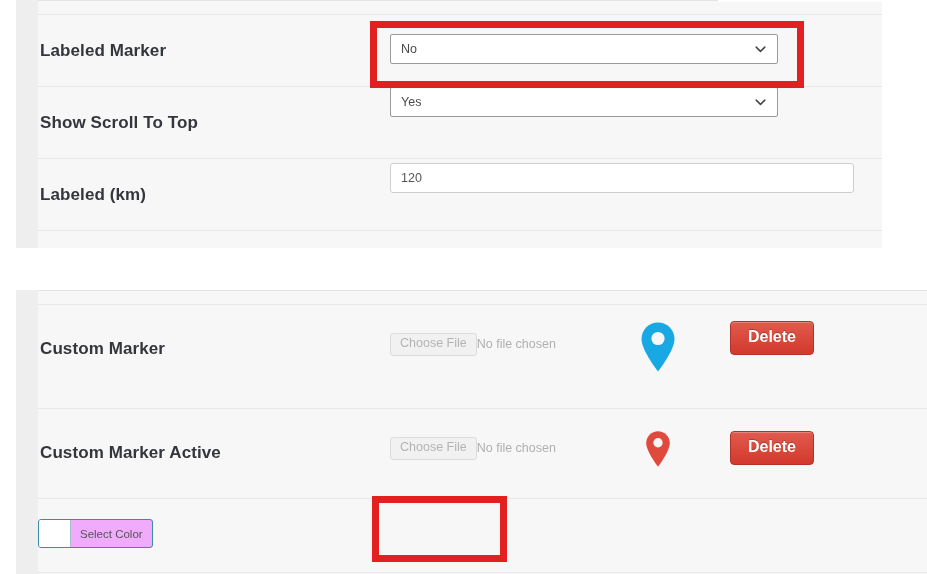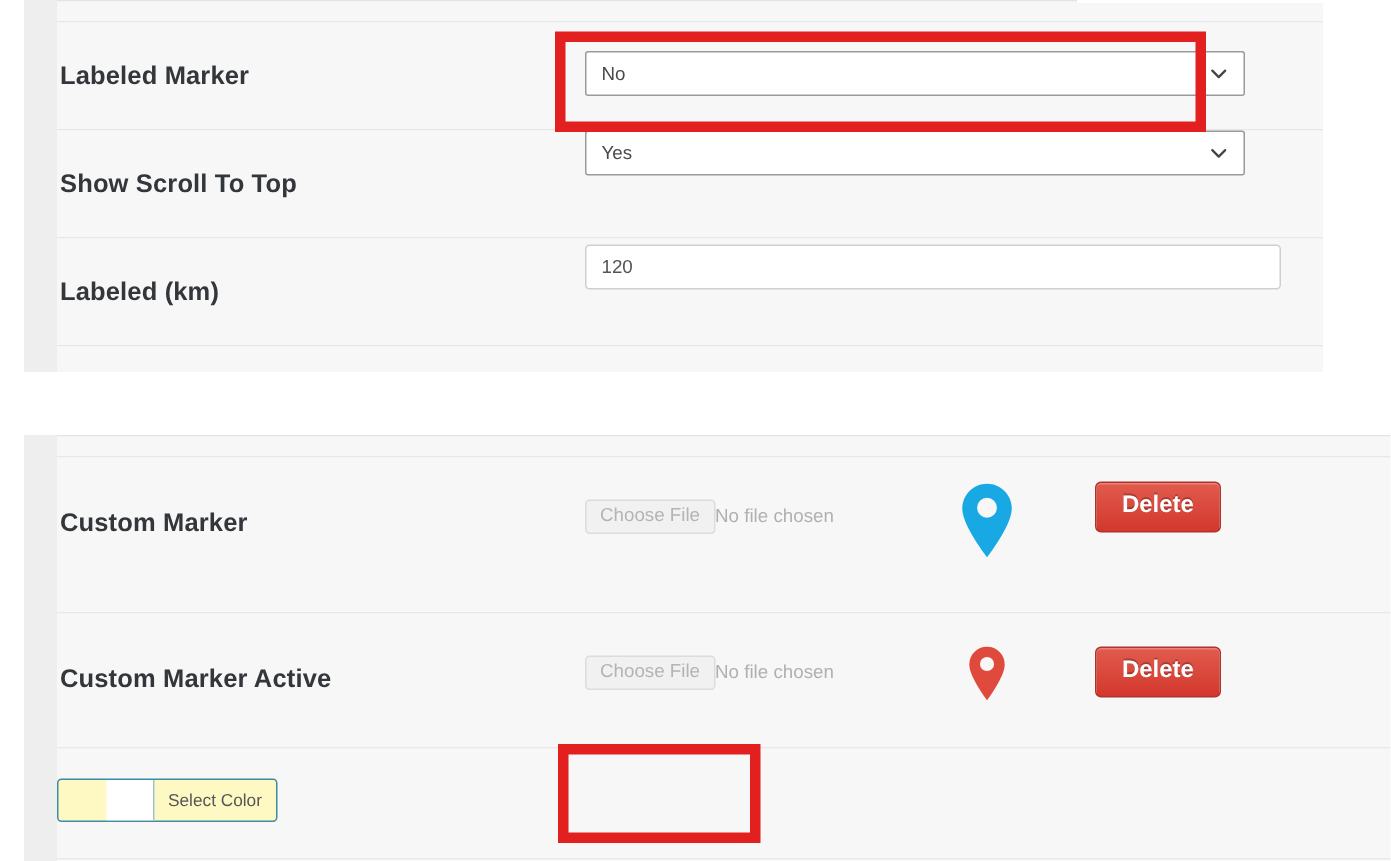--- a/index.html
+++ b/index.html
@@ -84,21 +84,21 @@
     position: relative;
     height: 30px;
     background: #ffffff;
     border: 1px solid #9a9a9a;
     border-radius: 2px;
     display: flex;
     align-items: center;
     padding: 0 30px 0 10px;
     font-size: 12.5px;
     color: #4a4a4a;
-    width: 440px;
+    width: 388px;
   }
   .select .chev {
     position: absolute;
     right: 10px; top: 50%;
     transform: translateY(-50%);
     width: 13px; height: 13px;
     display: block;
   }
   .select .chev svg { display: block; }
 
@@ -164,24 +164,23 @@
     line-height: 1.05;
     white-space: nowrap;
   }
 
   
   .color-picker {
     display: inline-flex;
     align-items: stretch;
     border: 1px solid #3b8ca6;
     border-radius: 3px;
-    background: #fef9c3;
+    background: #f0abfc;
     height: 29px;
     overflow: hidden;
-    padding-left: 32px;
   }
   .color-swatch {
     width: 32px;
     background: #ffffff;
     border-right: 1px solid #9fbfcb;
   }
   .color-label {
     display: flex;
     align-items: center;
     padding: 0 9px;

